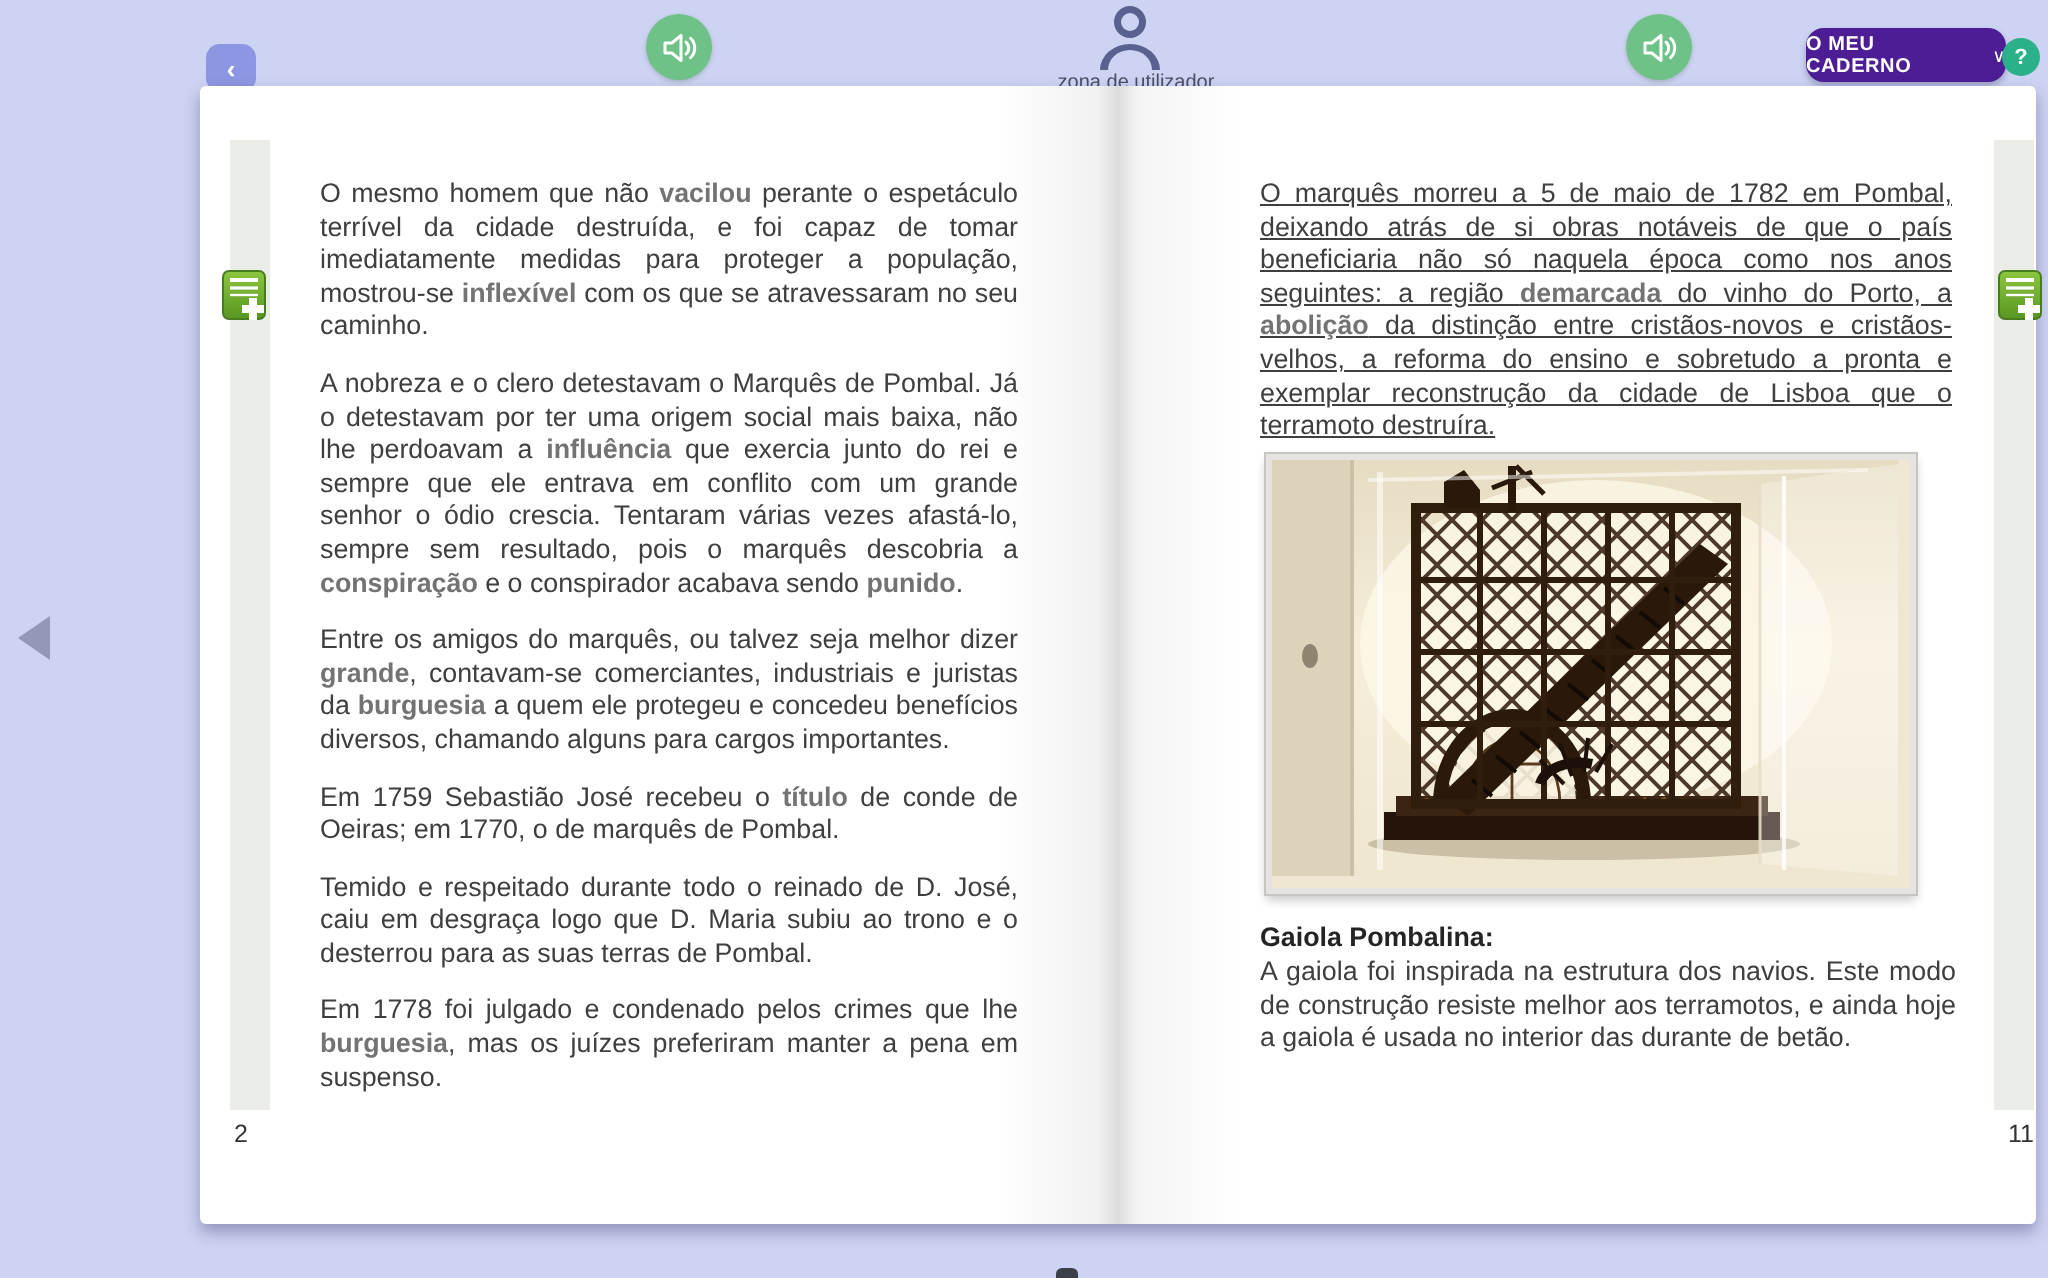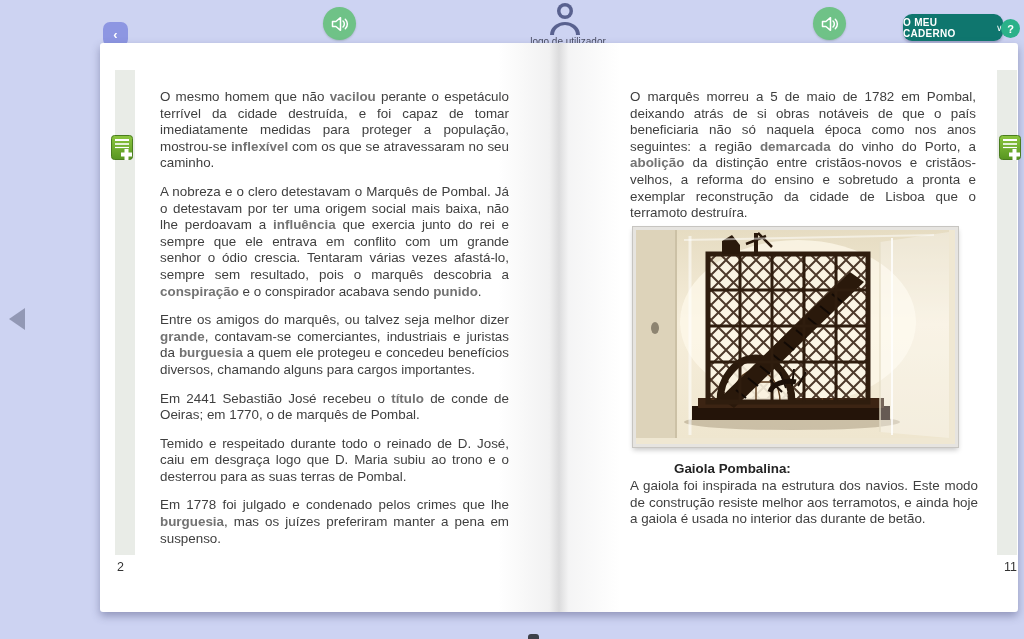--- a/index.html
+++ b/index.html
@@ -12,21 +12,21 @@
     display:flex;align-items:center;justify-content:center;cursor:pointer;}
   .speaker{position:absolute;width:33px;height:33px;border-radius:50%;
     background:#6fc287;display:flex;align-items:center;justify-content:center;cursor:pointer;
     box-shadow:0 1px 2px rgba(80,110,90,.3);}
   .speaker.s1{left:323px;top:7px}
   .speaker.s2{left:813px;top:7px}
   .avatar{position:absolute;left:546px;top:1px;width:38px;height:34px;cursor:pointer;}
   .user-label{position:absolute;left:508px;top:36px;width:120px;text-align:center;
     font-size:10px;color:#4a4d63;}
   .btn-caderno{position:absolute;left:903px;top:14px;width:100px;height:27px;
-    background:#0f766e;border-radius:9px;color:#fff;font-size:10px;font-weight:bold;
+    background:#4c1d95;border-radius:9px;color:#fff;font-size:10px;font-weight:bold;
     letter-spacing:.3px;display:flex;align-items:center;justify-content:center;gap:4px;
     cursor:pointer;box-shadow:0 2px 3px rgba(70,60,110,.35);}
   .btn-caderno .chev{font-size:9px;font-weight:normal;}
   .btn-help{position:absolute;left:1001px;top:19px;width:19px;height:19px;border-radius:50%;
     background:#2ab189;color:#fff;font-size:11px;font-weight:bold;
     display:flex;align-items:center;justify-content:center;cursor:pointer;}
   .prev-arrow{position:absolute;left:9px;top:308px;width:0;height:0;cursor:pointer;
     border-top:11px solid transparent;border-bottom:11px solid transparent;
     border-right:16px solid #9298b5;}
   .bottom-mark{position:absolute;left:528px;top:634px;width:11px;height:5px;
@@ -42,31 +42,31 @@
   .edge-strip.l{left:15px}
   .edge-strip.r{left:897px}
   .note-icon{position:absolute;width:23px;height:26px;cursor:pointer;}
   .note-icon.l{left:11px;top:92px}
   .note-icon.r{left:899px;top:92px}
 
   .col{position:absolute;font-size:13.4px;line-height:16.6px;color:#3f3f3f;
     text-align:justify;}
   .col p{margin:0 0 12px 0;}
   .col-left{left:60px;top:46px;width:349px;}
-  .col-right{left:530px;top:46px;width:346px;}
+  .col-right{left:530px;top:46px;width:346px;text-decoration:underline;}
   .hl{color:#737373;font-weight:bold;}
 
   .photo{position:absolute;left:533px;top:184px;width:319px;height:214px;
     border:3px solid #e6e4e0;outline:1px solid #c7c5c1;background:#efe7d2;
     box-shadow:0 3px 5px rgba(0,0,0,.22);}
   .photo svg{display:block}
 
   .caption{position:absolute;left:530px;top:418px;width:348px;font-size:13.4px;
     line-height:16.8px;color:#3f3f3f;text-align:justify;}
-  .caption .ct{font-weight:bold;color:#242424;margin-left:44px;}
+  .caption .ct{font-weight:bold;color:#242424;}
 
   .pn{position:absolute;top:517px;font-size:12.5px;color:#333;}
   .pn.left{left:17px}
   .pn.right{left:897px;width:20px;text-align:right}
 </style>
 </head>
 <body>
 
 <div class="stage">
 
@@ -81,21 +81,21 @@
   </div>
 
   <div class="avatar">
     <svg width="38" height="34" viewBox="0 0 38 34">
       <circle cx="19" cy="10" r="8" fill="#59618f"></circle>
       <path d="M4 34 a15 13 0 0 1 30 0 z" fill="#59618f"></path>
       <circle cx="19" cy="10" r="4.5" fill="#cdd3f2"></circle>
       <path d="M8 34 a11 10 0 0 1 22 0 z" fill="#cdd3f2"></path>
     </svg>
   </div>
-  <div class="user-label">logo de utilizador</div>
+  <div class="user-label">zona de utilizador</div>
 
   <div class="speaker s2">
     <svg width="19" height="18" viewBox="0 0 19 18">
       <path d="M2.5 6.5 h3.4 l4.6 -3.8 v12.6 l-4.6 -3.8 H2.5 z" fill="none" stroke="#fff" stroke-width="1.5" stroke-linejoin="round"></path>
       <path d="M13 6 a4 4 0 0 1 0 6" fill="none" stroke="#fff" stroke-width="1.5" stroke-linecap="round"></path>
       <path d="M15.3 4.2 a6.6 6.6 0 0 1 0 9.6" fill="none" stroke="#fff" stroke-width="1.5" stroke-linecap="round"></path>
     </svg>
   </div>
 
   <div class="btn-caderno">
@@ -137,21 +137,21 @@
         <line x1="4" y1="12.5" x2="18" y2="12.5" stroke="#fff" stroke-width="1.2"></line>
         <rect x="13.5" y="14" width="4" height="11" fill="#fff"></rect>
         <rect x="10" y="17.5" width="11" height="4" fill="#fff"></rect>
       </svg>
     </div>
 
     <div class="col col-left">
         <p><span>O mesmo homem que não </span><span class="hl">vacilou</span><span> perante o espetáculo terrível da cidade destruída, e foi capaz de tomar imediatamente medidas para proteger a população, mostrou-se </span><span class="hl">inflexível</span><span> com os que se atravessaram no seu caminho.</span></p>
         <p><span>A nobreza e o clero detestavam o Marquês de Pombal. Já o detestavam por ter uma origem social mais baixa, não lhe perdoavam a </span><span class="hl">influência</span><span> que exercia junto do rei e sempre que ele entrava em conflito com um grande senhor o ódio crescia. Tentaram várias vezes afastá-lo, sempre sem resultado, pois o marquês descobria a </span><span class="hl">conspiração</span><span> e o conspirador acabava sendo </span><span class="hl">punido</span><span>.</span></p>
         <p><span>Entre os amigos do marquês, ou talvez seja melhor dizer </span><span class="hl">grande</span><span>, contavam-se comerciantes, industriais e juristas da </span><span class="hl">burguesia</span><span> a quem ele protegeu e concedeu benefícios diversos, chamando alguns para cargos importantes.</span></p>
-        <p><span>Em 2441 Sebastião José recebeu o </span><span class="hl">título</span><span> de conde de Oeiras; em 1770, o de marquês de Pombal.</span></p>
+        <p><span>Em 1759 Sebastião José recebeu o </span><span class="hl">título</span><span> de conde de Oeiras; em 1770, o de marquês de Pombal.</span></p>
         <p><span>Temido e respeitado durante todo o reinado de D. José, caiu em desgraça logo que D. Maria subiu ao trono e o desterrou para as suas terras de Pombal.</span></p>
         <p><span>Em 1778 foi julgado e condenado pelos crimes que lhe </span><span class="hl">burguesia</span><span>, mas os juízes preferiram manter a pena em suspenso.</span></p>
       </div>
 
     <div class="col col-right">
         <p><span>O marquês morreu a 5 de maio de 1782 em Pombal, deixando atrás de si obras notáveis de que o país beneficiaria não só naquela época como nos anos seguintes: a região </span><span class="hl">demarcada</span><span> do vinho do Porto, a </span><span class="hl">abolição</span><span> da distinção entre cristãos-novos e cristãos-velhos, a reforma do ensino e sobretudo a pronta e exemplar reconstrução da cidade de Lisboa que o terramoto destruíra.</span></p>
       </div>
 
     <div class="photo">
       <svg width="313" height="208" viewBox="0 0 313 208">

